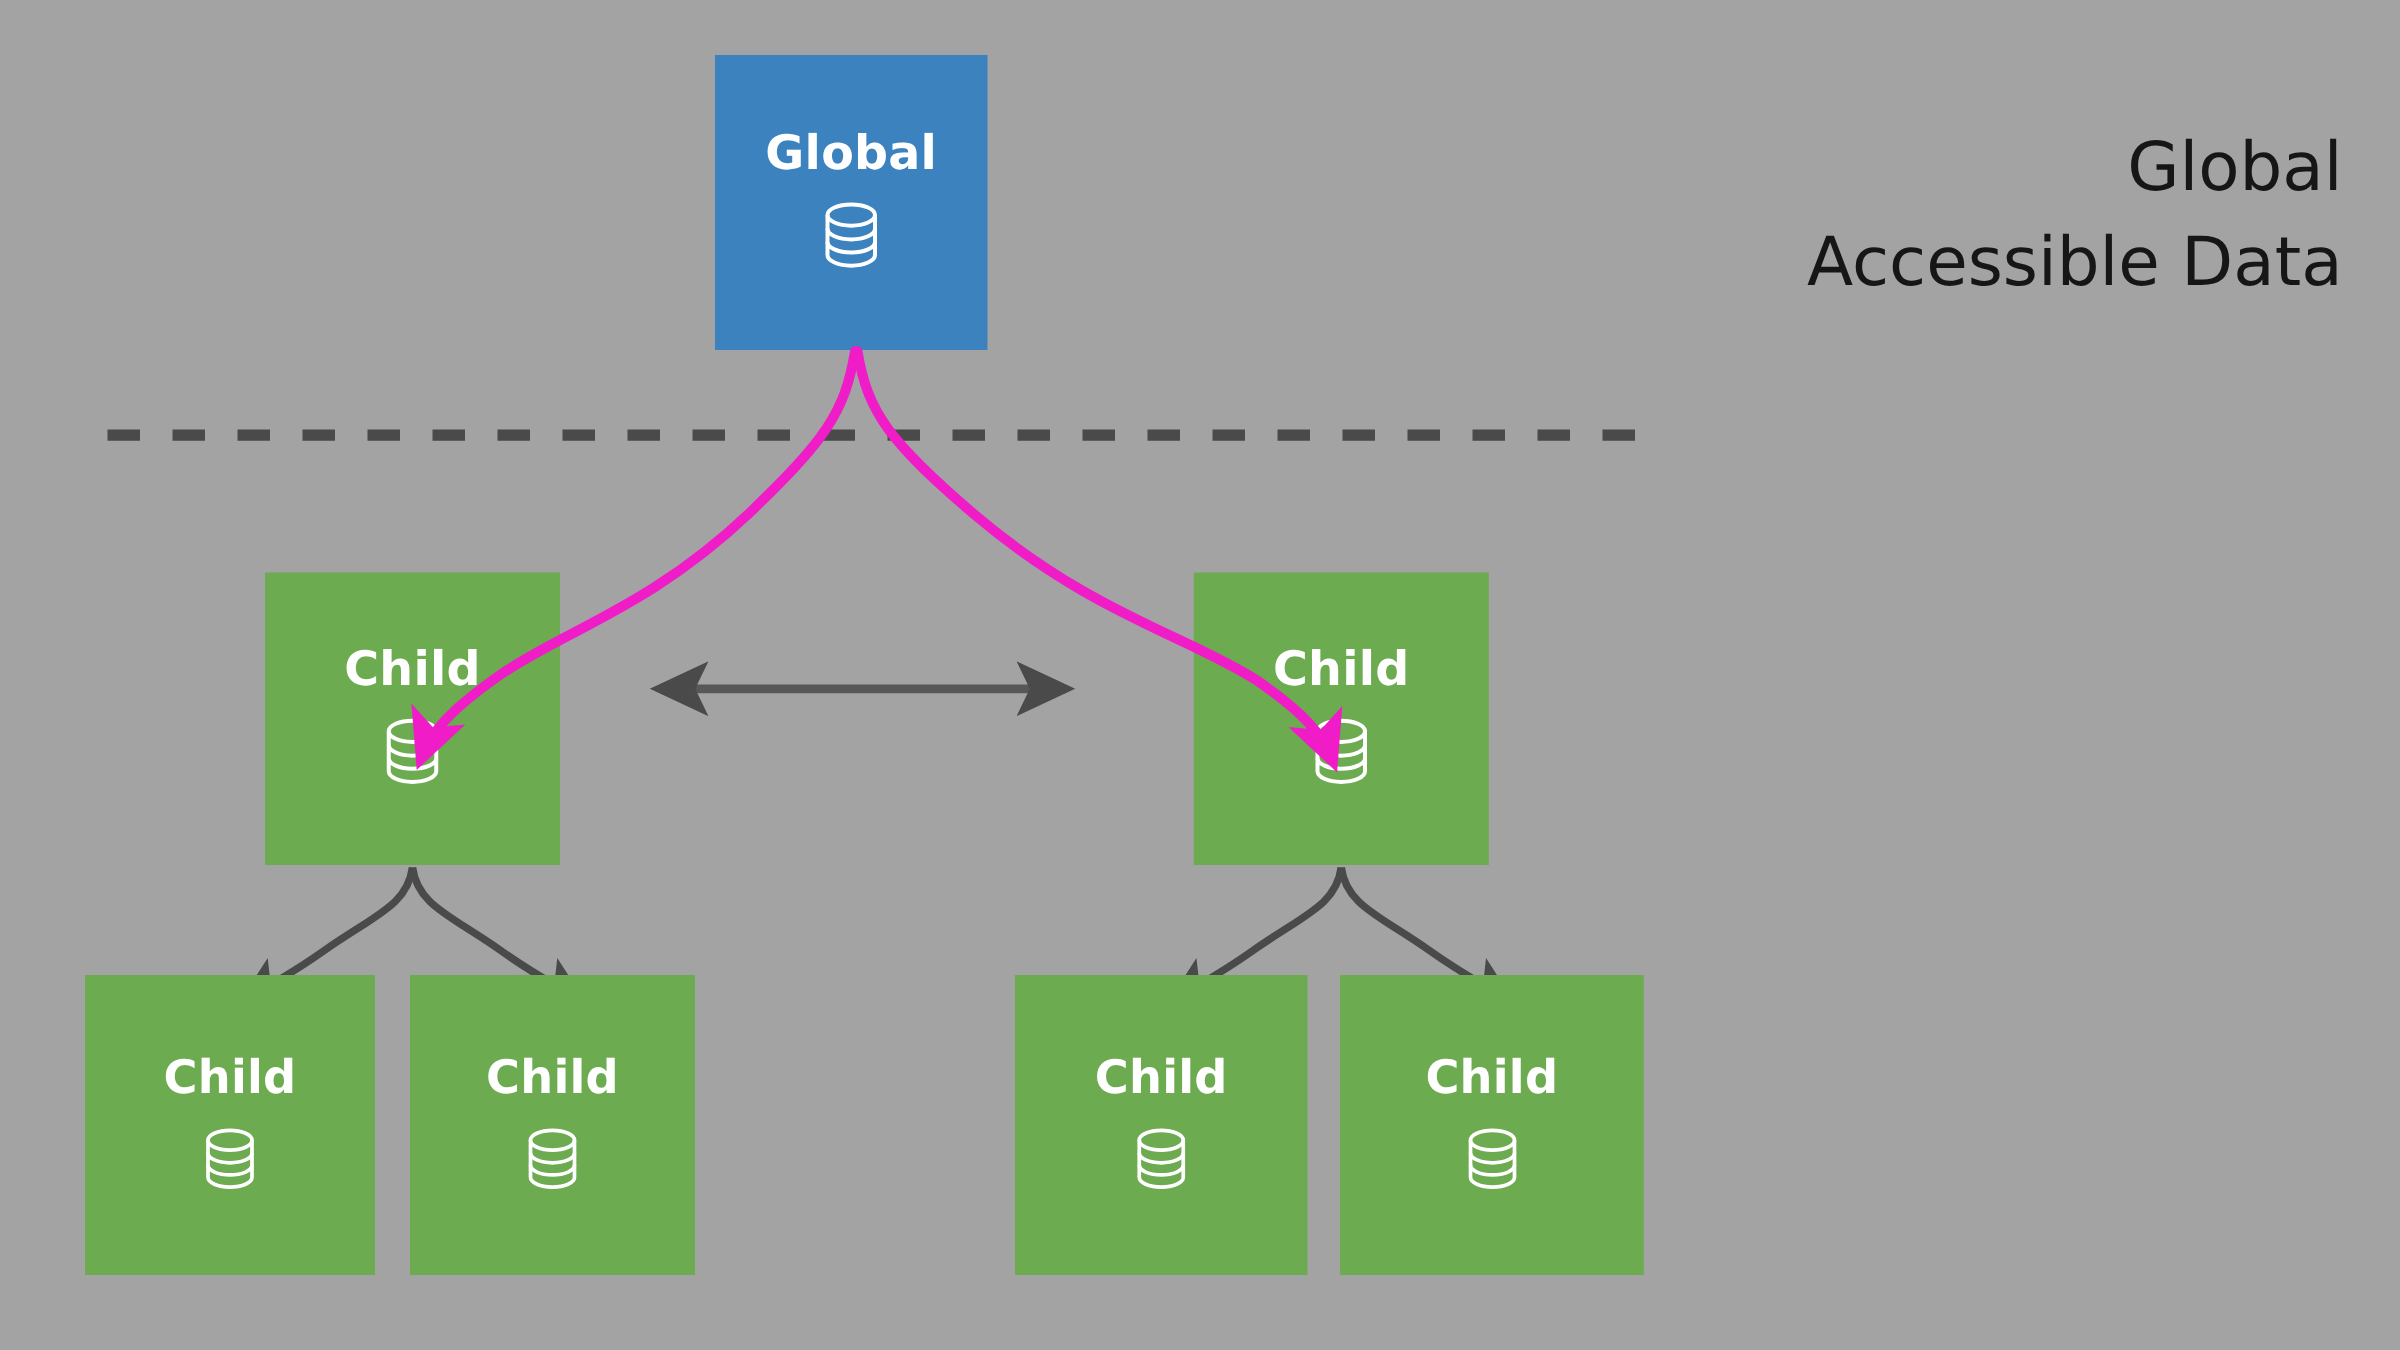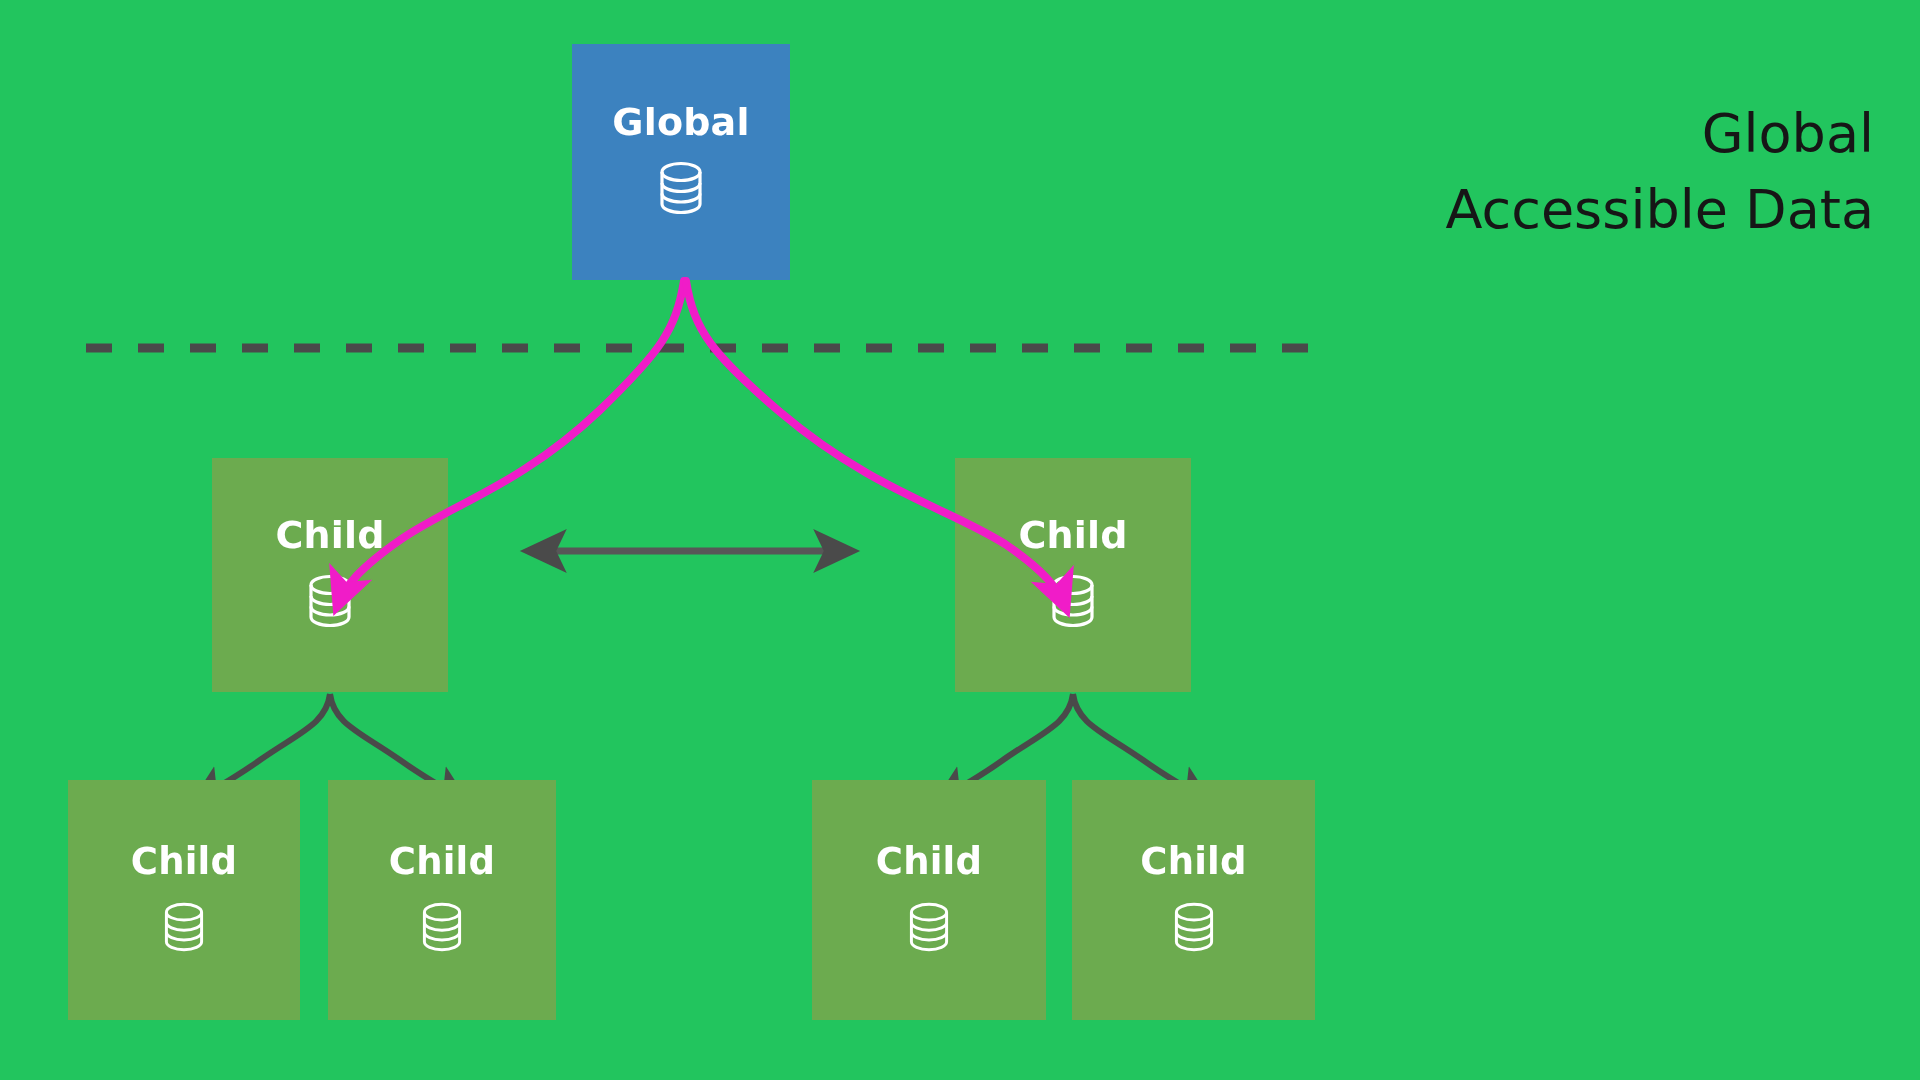--- a/index.html
+++ b/index.html
@@ -8,21 +8,21 @@
     padding: 0;
     background: #ffffff;
   }
   body {
     font-family: "DejaVu Sans", sans-serif;
   }
   #canvas {
     position: relative;
     width: 1920px;
     height: 1080px;
-    background: #22c55e;
+    background: #a3a3a3;
     overflow: hidden;
   }
   svg.layer {
     position: absolute;
     left: 0;
     top: 0;
     width: 1920px;
     height: 1080px;
     pointer-events: none;
   }

